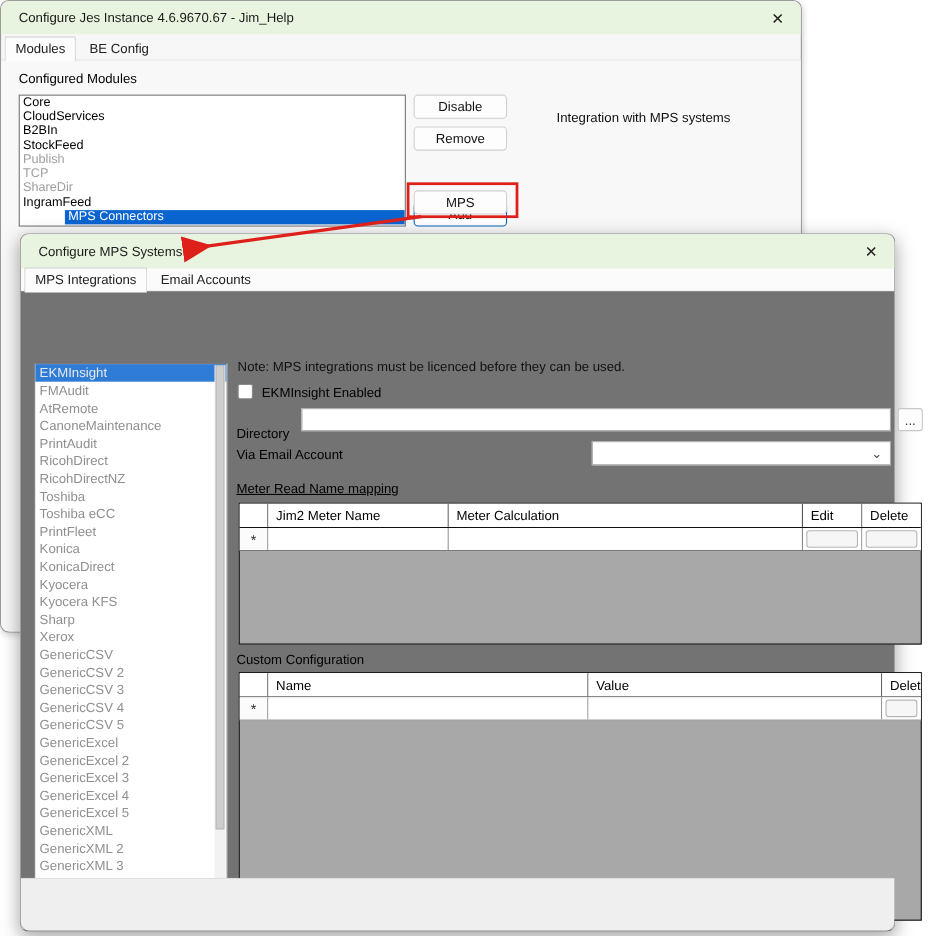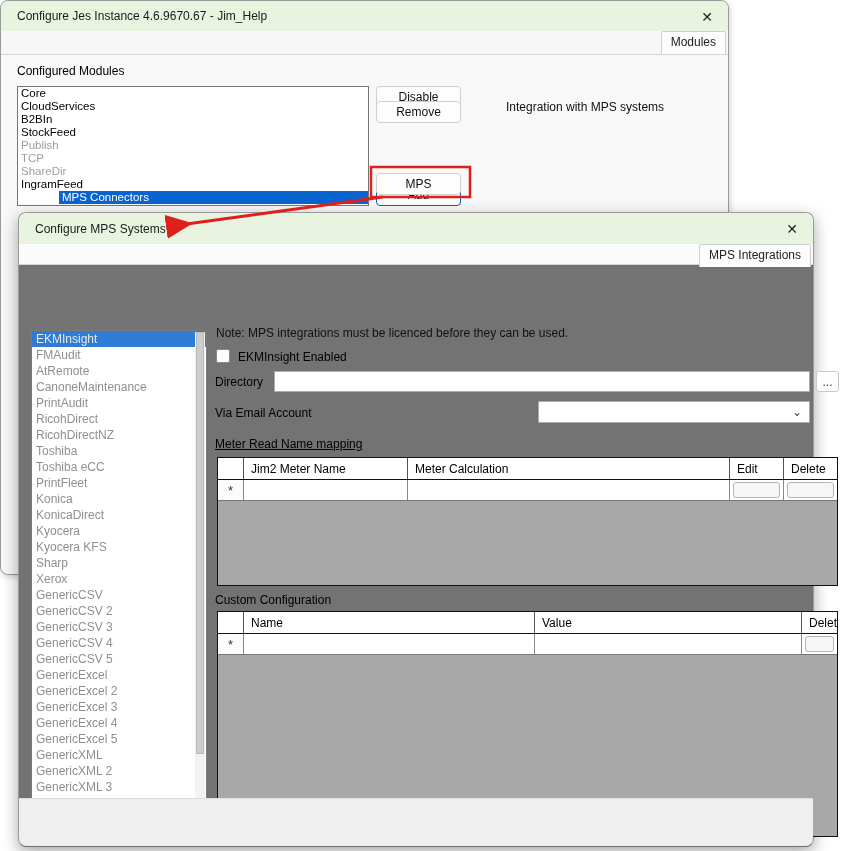--- a/index.html
+++ b/index.html
@@ -23,21 +23,21 @@
     position:absolute;left:0;top:0;right:0;height:31px;
     background:var(--titlebar);border-radius:8px 8px 0 0;
     display:flex;align-items:center;padding-left:16px;text-align:center;
   }
   .titlebar .title{font-size:12px;color:#1a1a1a;}
   .close-btn{
     position:absolute;top:5px;right:10px;width:22px;height:22px;
     display:flex;align-items:center;justify-content:center;
     font-size:14px;color:#222;cursor:default;
   }
-  .tabstrip{position:absolute;left:0;right:0;display:flex;align-items:flex-end;padding-left:3px;flex-direction:column;}
+  .tabstrip{position:absolute;left:0;right:0;display:flex;align-items:flex-end;padding-left:3px;}
   .tab{
     padding:3px 9px 4px 9px;margin-right:2px;color:#222;
     border:1px solid transparent;border-bottom:none;white-space:nowrap;
   }
   .tab.active{
     background:#fcfcfc;border-color:#cfcfcf;
     border-radius:2px 2px 0 0;position:relative;z-index:2;margin-bottom:-1px;padding-bottom:5px;
   }
   
   #back-window{left:0;top:0;width:729px;height:575px;box-shadow:1px 2px 6px rgba(0,0,0,.18);}
@@ -83,21 +83,21 @@
   #int-scrollbar{
     position:absolute;right:1px;top:1px;width:10px;height:496px;background:#f2f2f2;
   }
   #int-scroll-thumb{position:absolute;left:1px;top:0;width:8px;height:422px;background:#cdcdcd;border:1px solid #b9b9b9;}
   #mps-note{position:absolute;left:197px;top:61px;color:#111;}
   #enabled-checkbox{
     position:absolute;left:197px;top:84px;width:14px;height:14px;
     background:#fff;border:1px solid #8a8a8a;border-radius:2px;
   }
   #enabled-label{position:absolute;left:219px;top:85px;}
-  #directory-label{position:absolute;left:196px;top:110px;}
+  #directory-label{position:absolute;left:196px;top:122px;}
   #directory-input{
     position:absolute;left:255px;top:106px;width:536px;height:21px;
     background:#fff;border:1px solid #ababab;font-family:inherit;font-size:12px;padding:0 4px;
   }
   #browse-button{
     position:absolute;left:797px;top:106px;width:23px;height:21px;
     background:#fdfdfd;border:1px solid #c8c8c8;border-radius:3px;
     display:flex;align-items:center;justify-content:center;color:#333;
   }
   #email-label{position:absolute;left:196px;top:141px;}
@@ -162,21 +162,21 @@
         <div class="lbx-item normal">B2BIn</div>
         <div class="lbx-item normal">StockFeed</div>
         <div class="lbx-item disabled">Publish</div>
         <div class="lbx-item disabled">TCP</div>
         <div class="lbx-item disabled">ShareDir</div>
         <div class="lbx-item normal">IngramFeed</div>
         <div class="lbx-item selected">MPS Connectors</div>
       </div>
     <div class="btn-col">
       <div class="win-btn" style="top:0px">Disable</div>
-      <div class="win-btn" style="top:15px">Remove</div>
+      <div class="win-btn" style="top:29px">Remove</div>
       <div class="win-btn default" style="top:58px">Add</div>
       <div class="win-btn" style="top:87px">MPS</div>
     </div>
     <div id="integration-note">Integration with MPS systems</div>
   </div>
 </div>
 
 <div class="win" id="front-window">
   <div class="titlebar">
     <span class="title">Configure MPS Systems</span>

